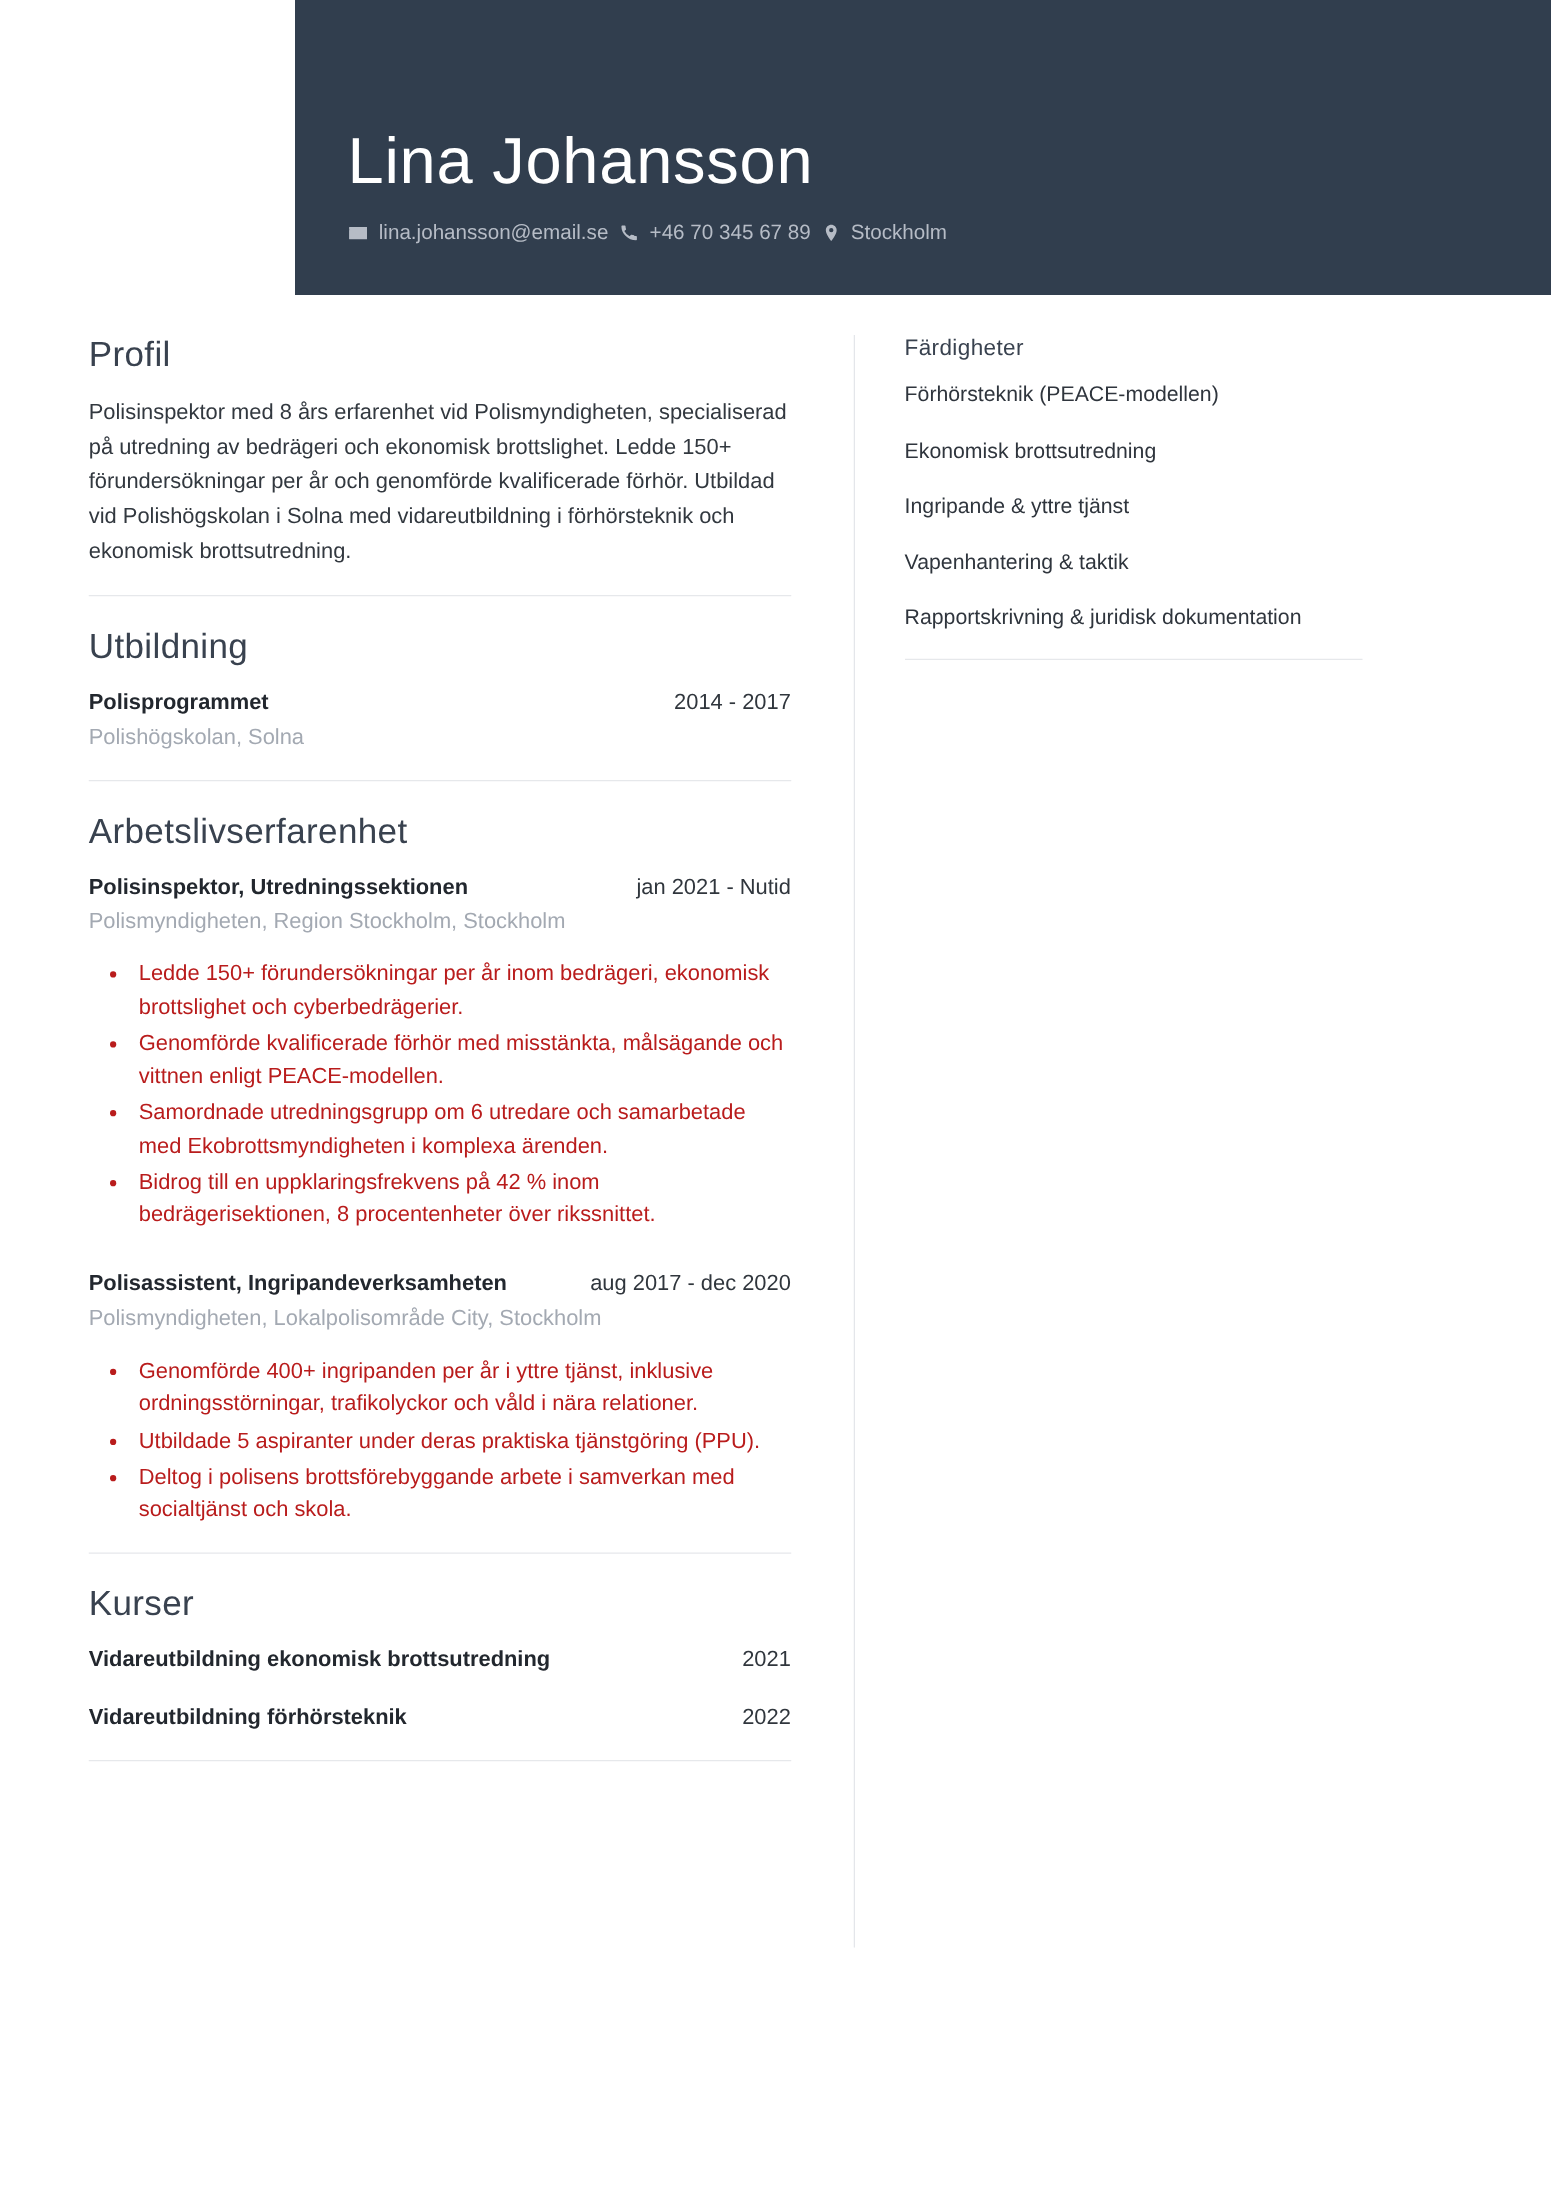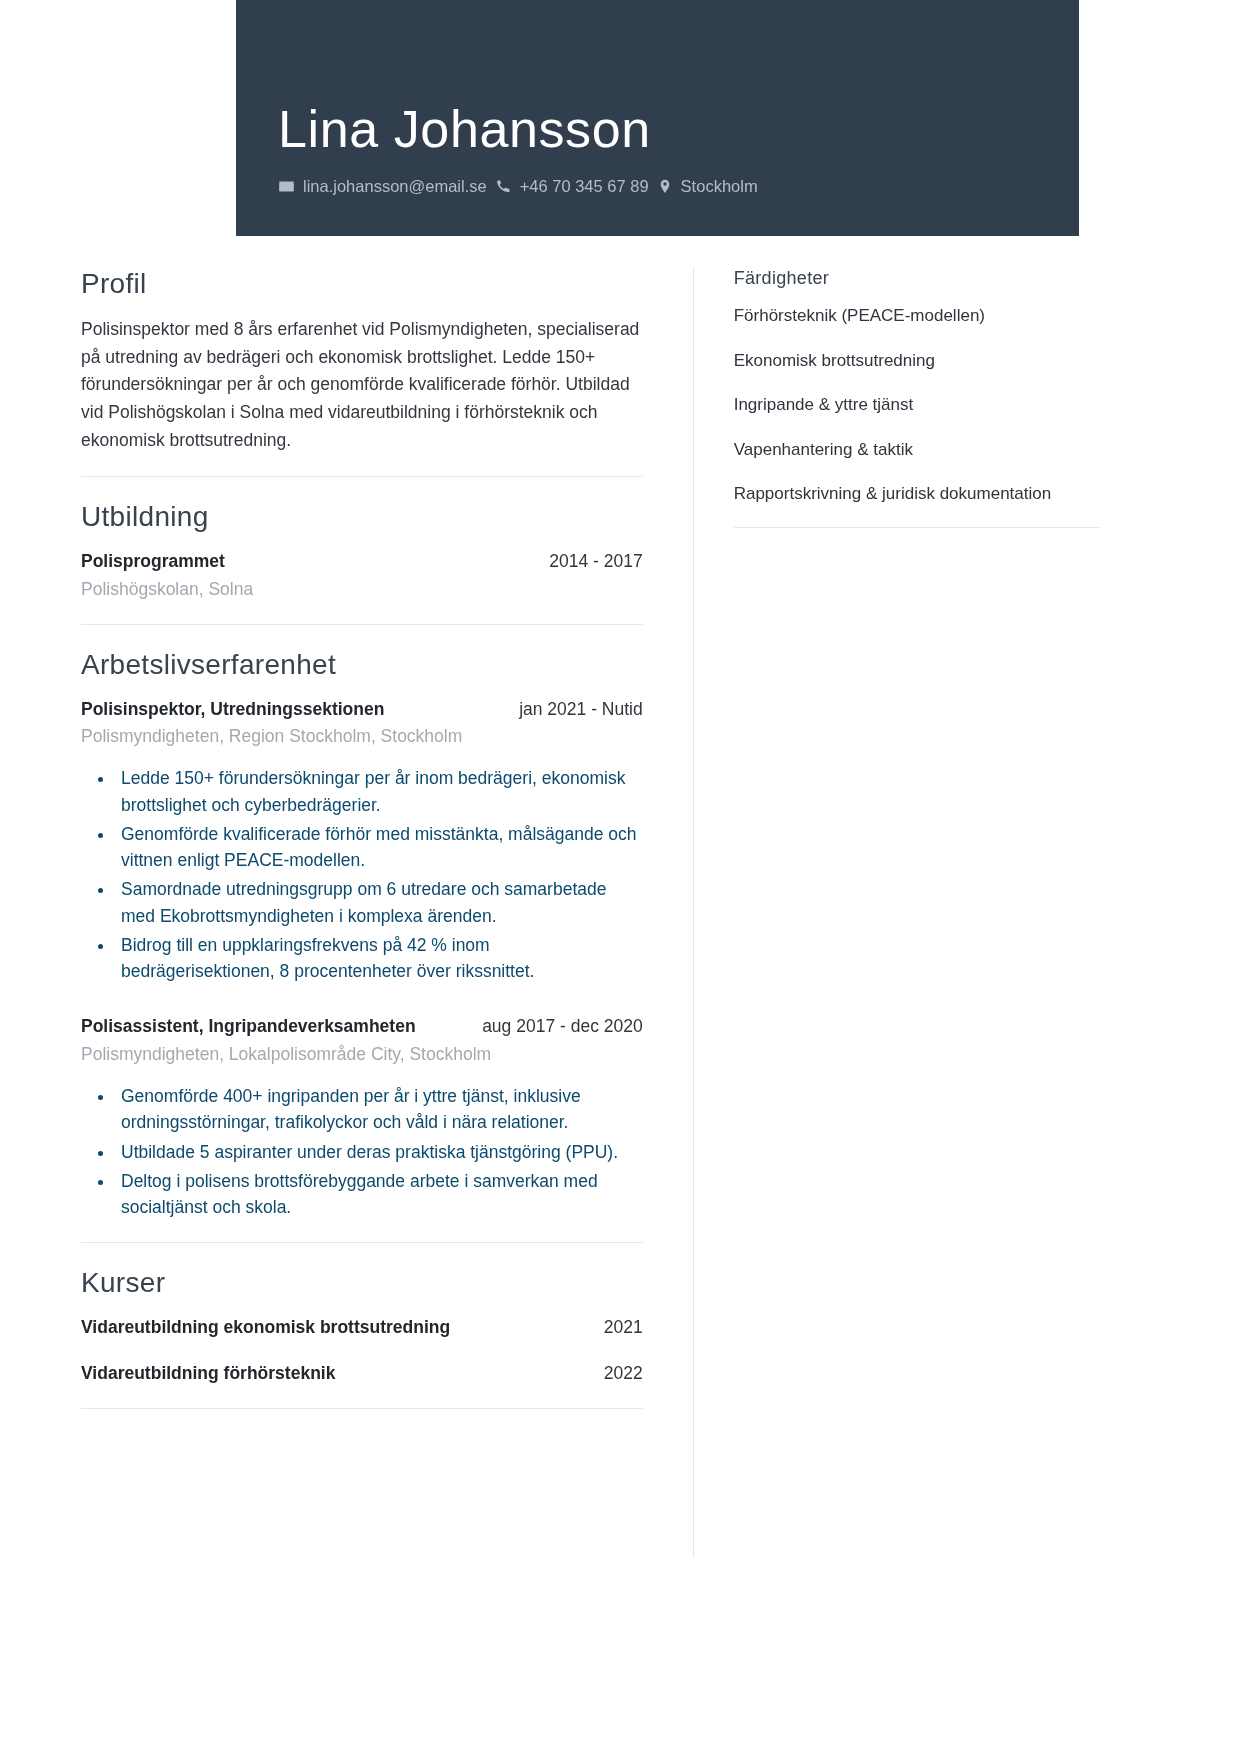--- a/index.html
+++ b/index.html
@@ -9,21 +9,21 @@
     font-family:"Liberation Sans", sans-serif;
     color:#2a2f3a;
     position:relative;
     overflow:hidden;
   }
 
   
   .header {
     position:absolute;
     left:236px; top:0;
-    width:843px; height:236px;
+    width:1005px; height:236px;
     background:#313e4e;
     display:flex;
     flex-direction:column;
     justify-content:flex-end;
     padding-left:42px;
     padding-bottom:40px;
   }
   .name {
     font-size:52px;
     font-weight:400;
@@ -38,21 +38,21 @@
     gap:8px;
     color:#b6bcc6;
     font-size:16.5px;
   }
   .contact-item { display:flex; align-items:center; gap:8px; white-space:nowrap; }
   .contact-item svg { display:block; fill:#b6bcc6; }
 
   
   .body-wrap {
     position:absolute;
-    left:16px; top:236px;
+    left:6px; top:236px;
     width:1124px;
     display:flex;
     padding-top:32px;
     padding-left:19px;
   }
   .col-main {
     width:740px;
     padding:0 50px 0 46px;
   }
   .col-side {
@@ -115,21 +115,21 @@
     color:#a3a9b2;
     line-height:1.5;
     margin-top:1px;
   }
   .bullets {
     margin:16px 0 0 34px;
   }
   .bullets li {
     font-size:17.5px;
     line-height:1.5;
-    color:#0c4a6e;
+    color:#b91c1c;
     margin-bottom:3px;
     padding-left:6px;
   }
   .spacer-24 { height:26px; }
 
   
   .course { margin-bottom:20px; }
   .course .entry-title { max-width:440px; }
 
   

